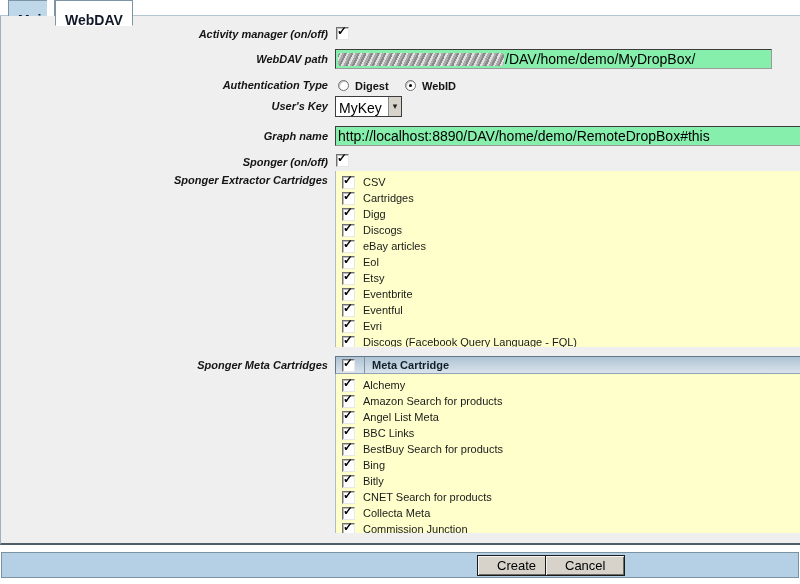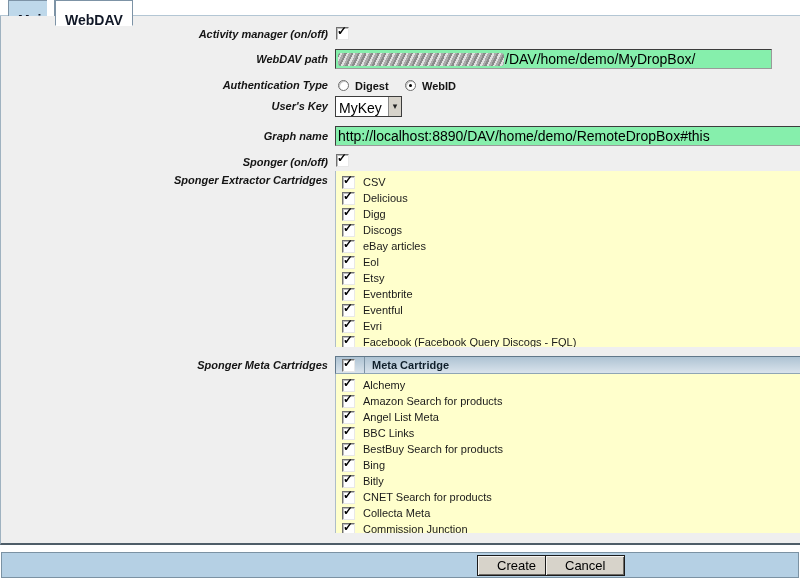--- a/index.html
+++ b/index.html
@@ -131,21 +131,21 @@
         <span class="cb">
           <span class="tick">✓</span>
         </span>
         <span class="cbtext">CSV</span>
       </div>
 
       <div class="cbrow">
         <span class="cb">
           <span class="tick">✓</span>
         </span>
-        <span class="cbtext">Delicious</span>
+        <span class="cbtext">Cartridges</span>
       </div>
 
       <div class="cbrow">
         <span class="cb">
           <span class="tick">✓</span>
         </span>
         <span class="cbtext">Digg</span>
       </div>
 
       <div class="cbrow">
@@ -194,21 +194,21 @@
         <span class="cb">
           <span class="tick">✓</span>
         </span>
         <span class="cbtext">Evri</span>
       </div>
 
       <div class="cbrow">
         <span class="cb">
           <span class="tick">✓</span>
         </span>
-        <span class="cbtext">Facebook (Facebook Query Discogs - FQL)</span>
+        <span class="cbtext">Discogs (Facebook Query Language - FQL)</span>
       </div>
     </div>
 
   <span class="flabel" style="top:343px">Sponger Meta Cartridges</span>
   <div class="meta-header" style="top:340px;left:334px;width:466px">
     <span class="cbcell">
       <span class="cb">
           <span class="tick">✓</span>
         </span>
     </span>

